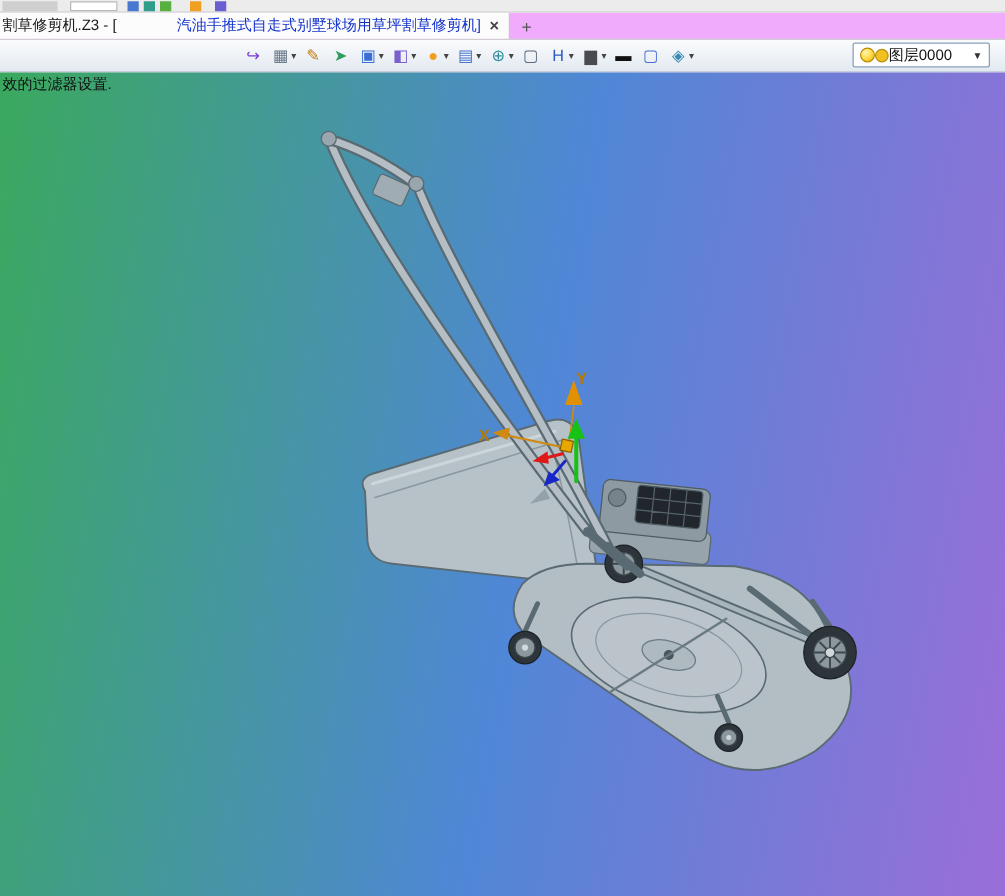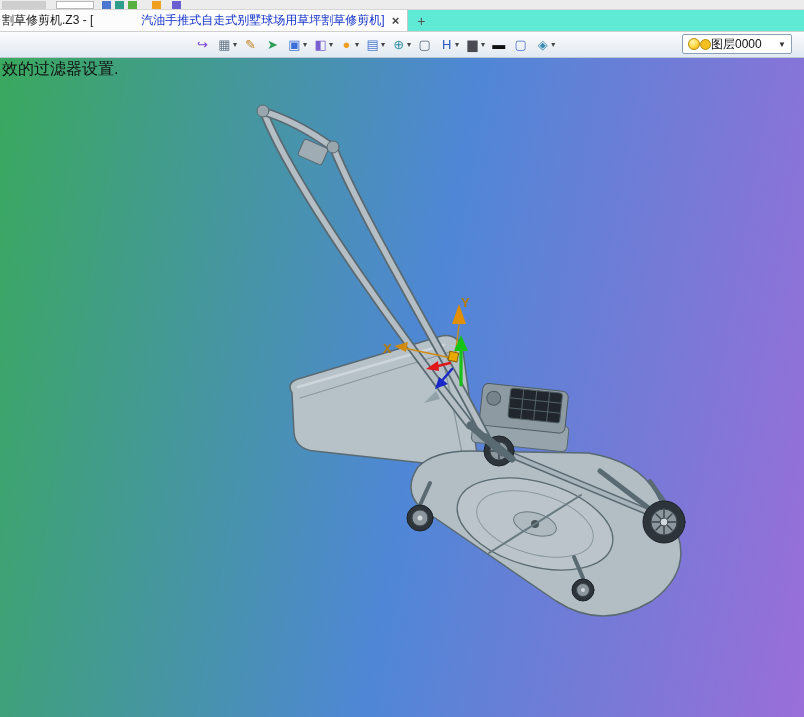--- a/index.html
+++ b/index.html
@@ -13,21 +13,21 @@
   .frag { position:absolute; top:1px; height:8px; display:inline-block; }
   .frag-a { left:2px;  width:44px; background:#cfcfcf; }
   .frag-b { left:56px; width:38px; background:#ffffff; border:1px solid #b8b8b8; }
   .frag-c1{ left:102px; width:9px; background:#4a78d0; }
   .frag-c2{ left:115px; width:9px; background:#2e9e8a; }
   .frag-c3{ left:128px; width:9px; background:#57b040; }
   .frag-c4{ left:152px; width:9px; background:#f0a020; }
   .frag-c5{ left:172px; width:9px; background:#6a5fd0; }
 
   
-  .tab-bar { height:22px; background:#5eead4; border-bottom:1px solid #cfcfcf;
+  .tab-bar { height:22px; background:#f0abfc; border-bottom:1px solid #cfcfcf;
     display:flex; align-items:stretch; flex:0 0 auto; }
   .doc-tab { background:#fcfcfc; border-right:1px solid #c8c8c8;
     display:flex; align-items:center; padding:0 8px 0 2px; font-size:12px;
     white-space:nowrap; cursor:default; }
   .t-black { color:#1a1a1a; }
   .t-blue  { color:#1433cc;margin-left:48px; }
   .t-close { color:#444; margin-left:7px; font-size:13px; font-weight:bold; cursor:pointer; }
   .new-tab { width:26px; display:flex; align-items:center; justify-content:center;
     color:#555; font-size:14px; cursor:pointer; }
 
@@ -45,21 +45,21 @@
     font-size:12px; color:#111; cursor:pointer; min-width:110px; }
   .bulb { width:12px; height:12px; border-radius:50%;
     background:radial-gradient(circle at 35% 30%, #fff4b0, #ffd840 55%, #e8a800);
     border:1px solid #b88a00; display:inline-block; }
   .layer-dot { width:11px; height:11px; border-radius:50%; background:#f2c020;
     border:1px solid #b89010; display:inline-block; }
   .combo-caret { font-size:8px; color:#333; margin-left:auto; }
 
   
   .viewport { position:relative; flex:1 1 auto; overflow:hidden; }
-  .prompt { position:absolute; top:1px; left:2px; font-size:16px; color:#111; z-index:3; }
+  .prompt { position:absolute; top:1px; left:2px; font-size:12px; color:#111; z-index:3; }
   .model-svg { position:absolute; left:0; top:0; z-index:2; }
 </style>
 </head>
 <body>
 
 <div class="app">
 
   <div class="top-strip">
     <span class="frag frag-a"></span>
     <span class="frag frag-b"></span>

